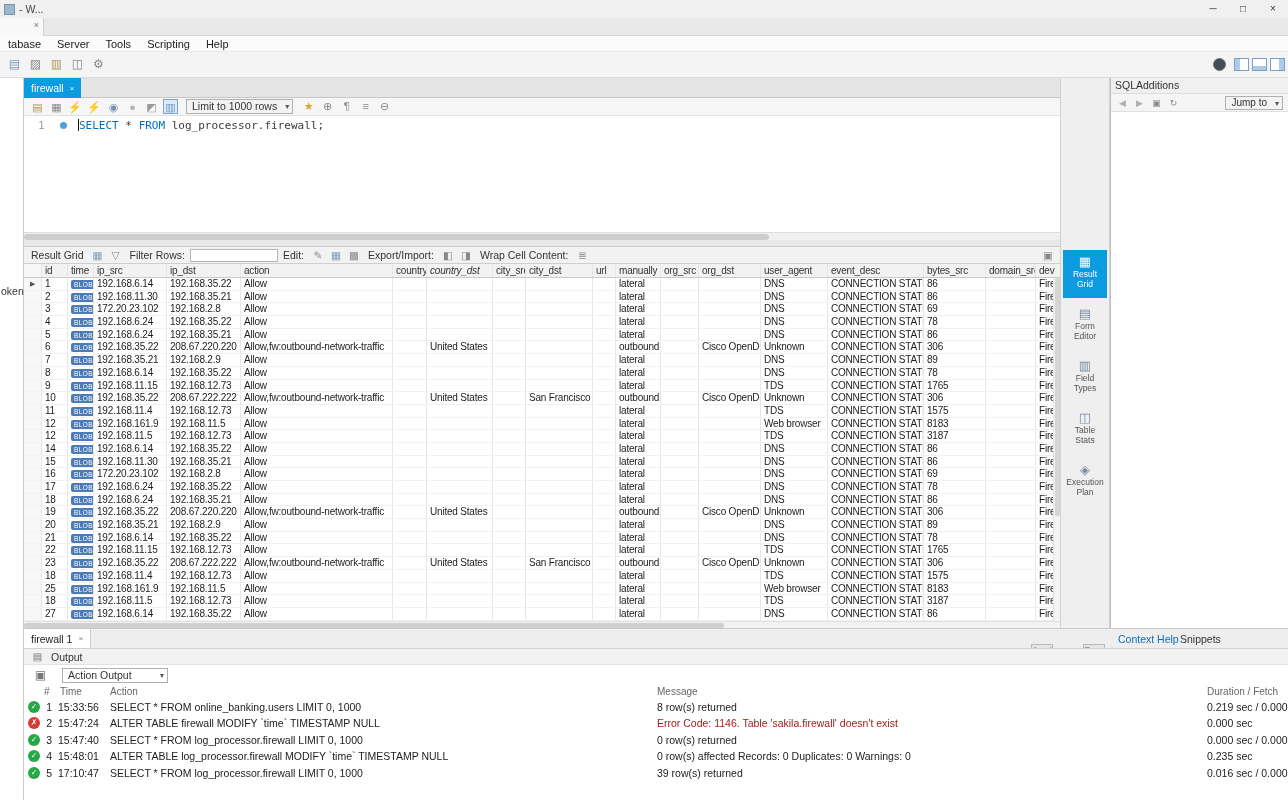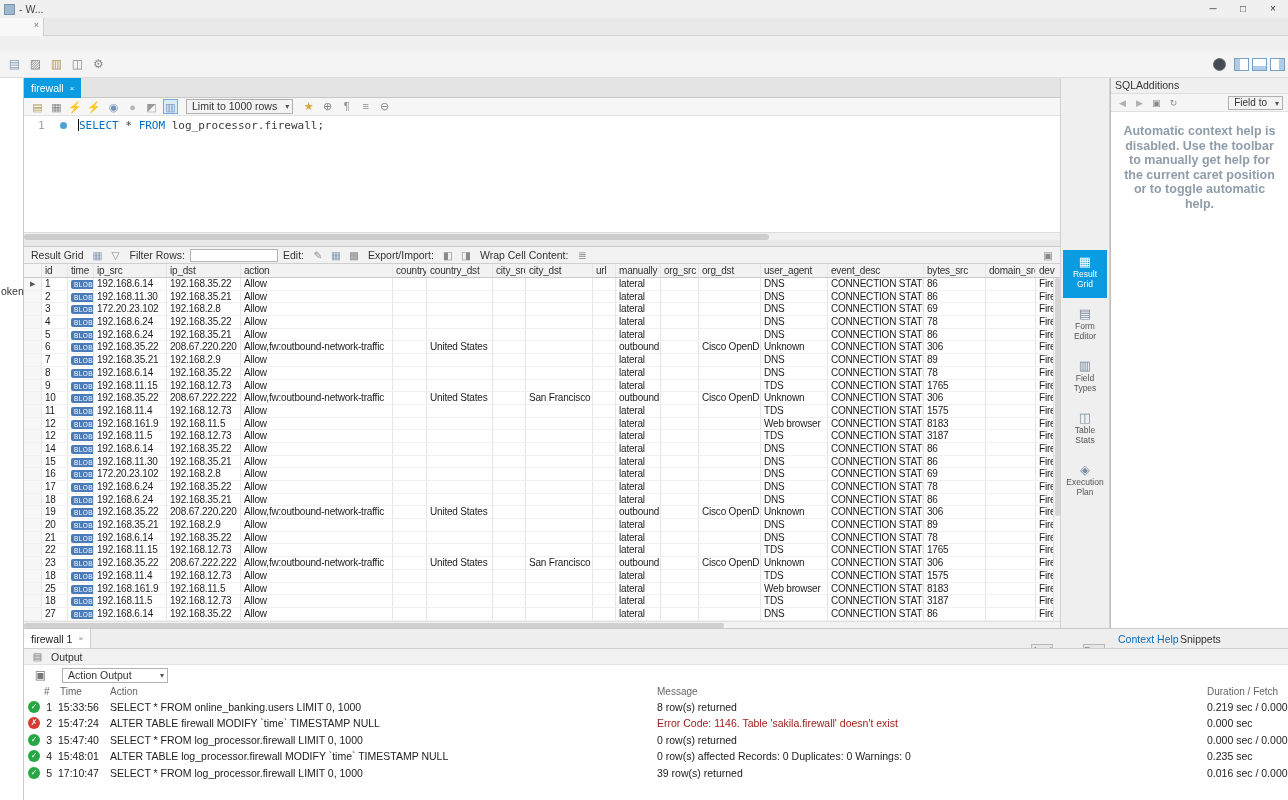--- a/index.html
+++ b/index.html
@@ -132,20 +132,27 @@
         <div class="win-btn">×</div>
       </div>
   </div>
 
   <div class="connstrip">
     <div class="conntab">
       <span class="tab-close">×</span>
     </div>
   </div>
 
+  <div class="menubar" id="menubar">
+      <div class="menu-item">tabase</div>
+      <div class="menu-item">Server</div>
+      <div class="menu-item">Tools</div>
+      <div class="menu-item">Scripting</div>
+      <div class="menu-item">Help</div>
+    </div>
 
   <div class="main-toolbar">
     <span><span class="tool-icon" style="color: rgb(127, 152, 181);">▤</span><span class="tool-icon" style="color: rgb(138, 138, 138);">▨</span><span class="tool-icon" style="color: rgb(176, 154, 90);">▥</span><span class="tool-icon" style="color: rgb(138, 138, 138);">◫</span><span class="tool-icon" style="color: rgb(138, 138, 138);">⚙</span></span>
     <div class="user-circle"></div>
     <div class="panel-toggles">
       <span class="ptoggle t-left"></span>
       <span class="ptoggle t-bottom"></span>
       <span class="ptoggle t-right"></span>
     </div>
   </div>
@@ -196,21 +203,21 @@
 
   <div class="grid">
     <div id="grid-header">
         <div class="gcell gutter hcell"></div>
         <div class="gcell hcell" style="width: 26px;">id</div>
         <div class="gcell hcell" style="width: 26px;">time</div>
         <div class="gcell hcell" style="width: 73px;">ip_src</div>
         <div class="gcell hcell" style="width: 74px;">ip_dst</div>
         <div class="gcell hcell" style="width: 152px;">action</div>
         <div class="gcell hcell" style="width: 34px;">country_src</div>
-        <div class="gcell hcell" style="width: 66px;">country_dst</div>
+        <div class="gcell hcell" style="width: 66px; font-style: italic;">country_dst</div>
         <div class="gcell hcell" style="width: 33px;">city_src</div>
         <div class="gcell hcell" style="width: 67px;">city_dst</div>
         <div class="gcell hcell" style="width: 23px;">url</div>
         <div class="gcell hcell" style="width: 45px;">manually</div>
         <div class="gcell hcell" style="width: 38px;">org_src</div>
         <div class="gcell hcell" style="width: 62px;">org_dst</div>
         <div class="gcell hcell" style="width: 67px;">user_agent</div>
         <div class="gcell hcell" style="width: 96px;">event_desc</div>
         <div class="gcell hcell" style="width: 62px;">bytes_src</div>
         <div class="gcell hcell" style="width: 50px;">domain_src</div>
@@ -814,25 +821,24 @@
         <span class="glyph">◈</span>
         <span class="side-label">Execution Plan</span>
       </div>
     </div>
 
   <div class="right-panel">
     <div class="rp-header">SQLAdditions</div>
     <div class="rp-toolbar">
       <span><span class="tool-icon" style="color: rgb(176, 176, 176);">◀</span><span class="tool-icon" style="color: rgb(176, 176, 176);">▶</span><span class="tool-icon" style="color: rgb(138, 138, 138);">▣</span><span class="tool-icon" style="color: rgb(138, 138, 138);">↻</span></span>
       <span class="dropdown">
-        <span>Field to</span>
+        <span>Jump to</span>
         <span class="dd-arrow">▾</span>
       </span>
     </div>
-    <div class="rp-body">Automatic context help is disabled. Use the toolbar to manually get help for the current caret position or to toggle automatic help.</div>
   </div>
 
   <div class="bottom-strip">
     <div class="res-tab">
       <span>firewall 1</span>
       <span class="tab-close">×</span>
     </div>
     <div class="btn" style="left:986px;">Apply</div>
     <div class="btn" style="left:1038px;">Revert</div>
     <div class="rp-tab active-help" style="left:1094px;">Context Help</div>

